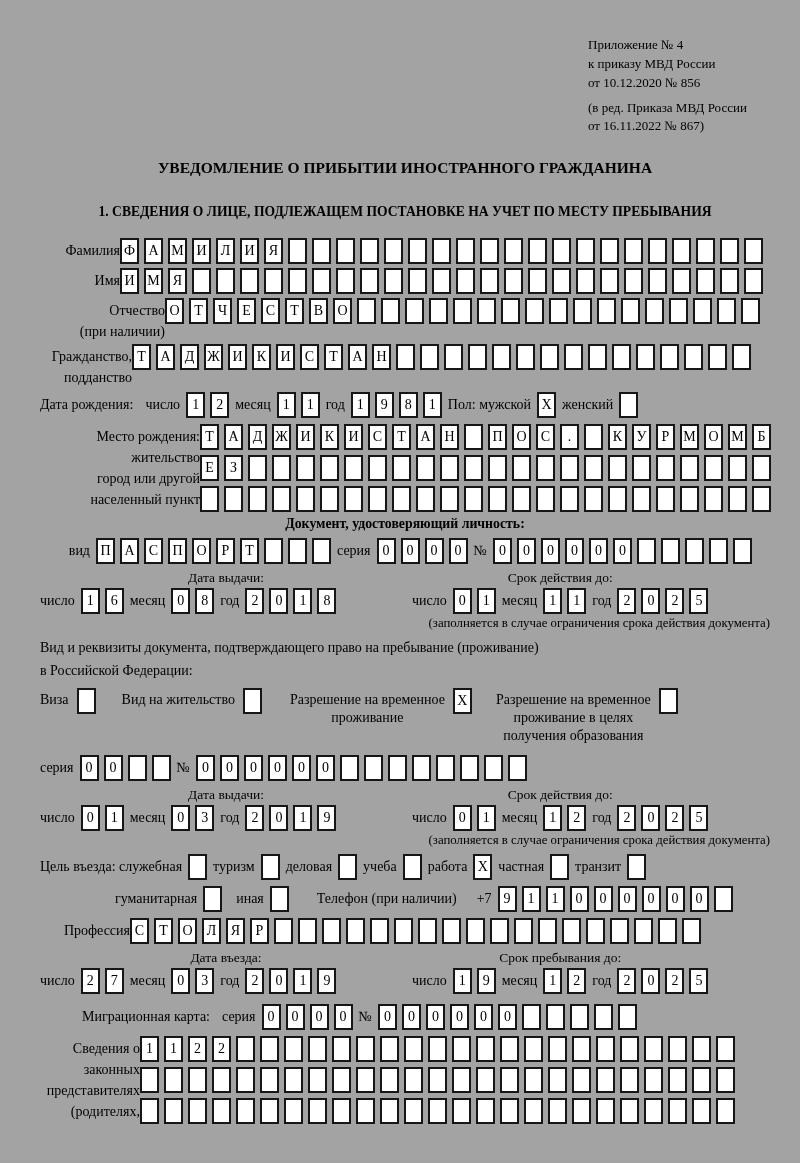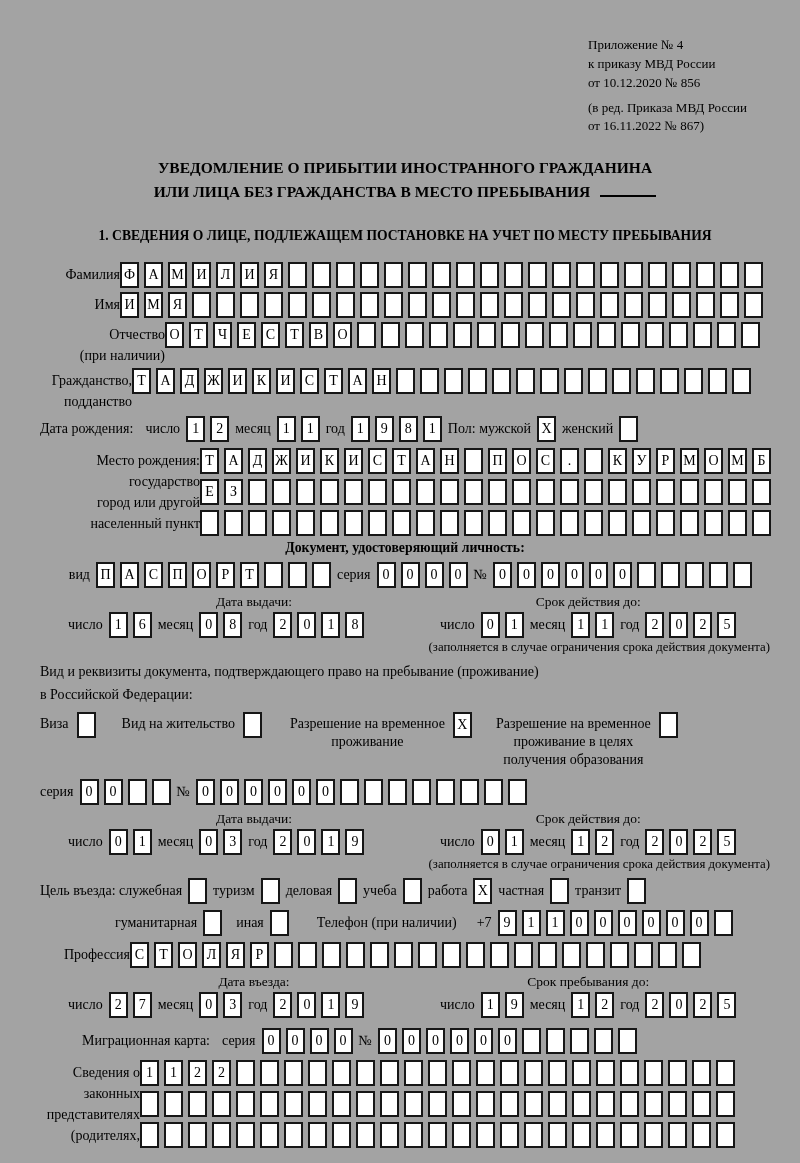--- a/index.html
+++ b/index.html
@@ -30,21 +30,21 @@
     display:inline-flex;align-items:center;justify-content:center;
     font-size:14px;background:#fff;flex:none;
   }
   .stack{display:flex;flex-direction:column;gap:5px;}
   .inline{display:flex;align-items:center;flex-wrap:nowrap;}
   .inline .t{padding:0 6px;white-space:nowrap;}
   .inline .t.first{padding-left:0;}
   .doc-heading{text-align:center;font-weight:bold;font-size:13.8px;margin:4px 0 6px 0;}
   .date-pair{display:flex;margin-bottom:2px;}
   .dgroup{display:flex;flex-direction:column;}
-  .dgroup.left{width:372px;flex:none;margin-left:28px;}
+  .dgroup.left{width:372px;flex:none;}
   .dhead{text-align:center;font-size:13.5px;margin-bottom:2px;}
   .dline{display:flex;align-items:center;}
   .dline .t{padding:0 6px;white-space:nowrap;}
   .dline .t.first{padding-left:0;}
   .note-right{text-align:right;font-size:12.8px;margin:2px 0 6px 0;}
   .intro{line-height:1.6;margin-top:4px;}
   .optrow{display:flex;align-items:flex-start;margin:6px 0 10px 0;}
   .opt{display:flex;align-items:flex-start;}
   .opt .olbl{text-align:center;line-height:18px;padding-top:3px;}
   .opt .cells{margin-left:8px;}
@@ -62,23 +62,20 @@
     <div>от 10.12.2020 № 856</div>
     <div class="appendix-note">
       <div>(в ред. Приказа МВД России</div>
       <div>от 16.11.2022 № 867)</div>
     </div>
   </div>
 
 
   <div class="title">
     <div>УВЕДОМЛЕНИЕ О ПРИБЫТИИ ИНОСТРАННОГО ГРАЖДАНИНА</div>
-    <div>
-      <span>ИЛИ ЛИЦА БЕЗ ГРАЖДАНСТВА В МЕСТО ПРЕБЫВАНИЯ</span><span class="blank"></span>
-    </div>
   </div>
 
   <div class="section">1. СВЕДЕНИЯ О ЛИЦЕ, ПОДЛЕЖАЩЕМ ПОСТАНОВКЕ НА УЧЕТ ПО МЕСТУ ПРЕБЫВАНИЯ</div>
 
   <div class="row">
     <div class="lbl w80">Фамилия</div>
     <div class="cells">
         <span class="cell">Ф</span>
         <span class="cell">А</span>
         <span class="cell">М</span>
@@ -236,21 +233,21 @@
       </span>
     <span class="t lbl2">женский</span>
     <span class="cells">
         <span class="cell"></span>
       </span>
   </div>
 
   <div class="row mt6">
     <div class="w160">
       <div class="lbl">Место рождения:</div>
-      <div class="lbl">государство</div>
+      <div class="lbl">жительство</div>
       <div class="lbl">город или другой</div>
       <div class="lbl">населенный пункт</div>
     </div>
     <div class="stack">
       <div class="cells">
           <span class="cell">Т</span>
           <span class="cell">А</span>
           <span class="cell">Д</span>
           <span class="cell">Ж</span>
           <span class="cell">И</span>

